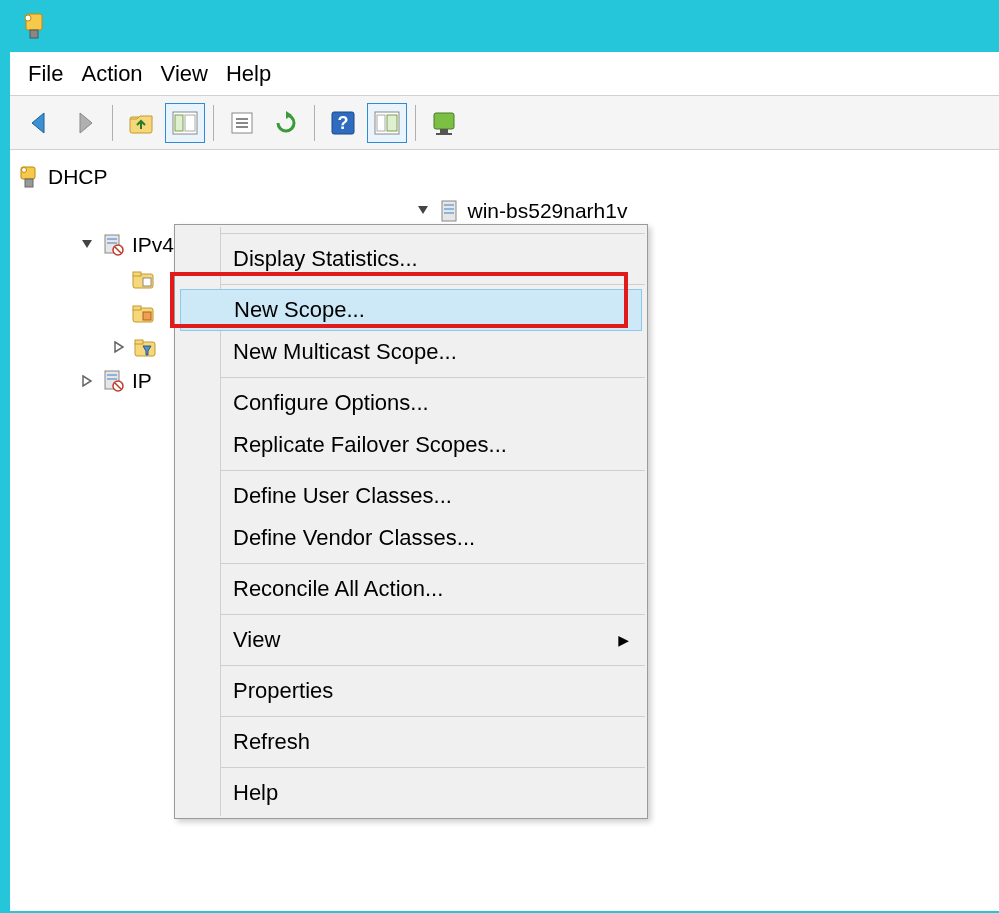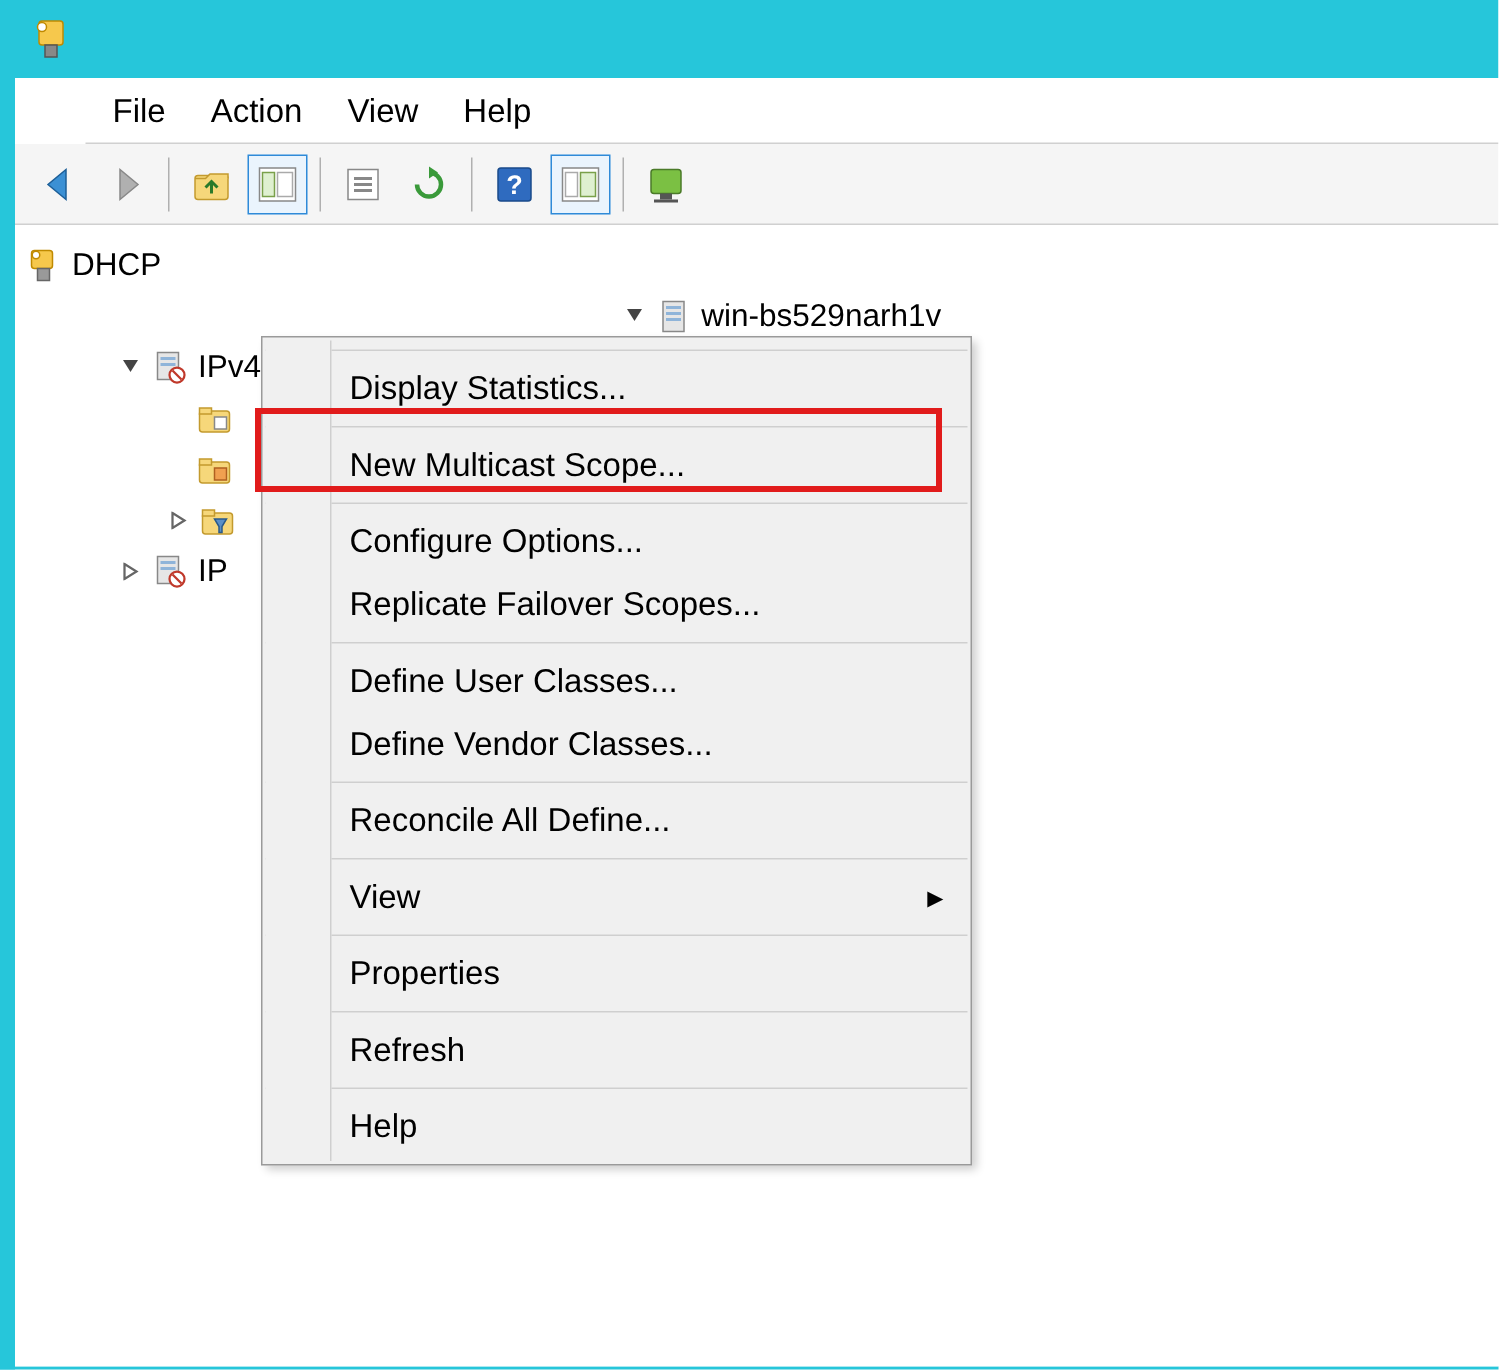--- a/index.html
+++ b/index.html
@@ -21,23 +21,22 @@
   }
   .titlebar .app-icon {
     width: 28px; height: 28px;
   }
   .menubar {
     background: #ffffff;
     height: 44px;
     display: flex;
     align-items: center;
     padding: 0 18px;
-    gap: 30px;
+    gap: 18px;
     border-bottom: 1px solid #d0d0d0;
-    margin-left: 47px;
   }
   .menubar span {
     font-size: 22px;
     color: #000;
     cursor: default;
   }
   .toolbar {
     background: #f5f5f5;
     height: 54px;
     display: flex;
@@ -322,35 +321,36 @@
   </div>
 
   <div class="context-menu">
     <div class="gutter"></div>
 
     <div class="cm-group">
       <div class="cm-item">Display Statistics...</div>
     </div>
 
     <div class="cm-group">
+      <div class="cm-item highlighted">New Scope...</div>
       <div class="cm-item">New Multicast Scope...</div>
     </div>
 
     <div class="cm-group">
       <div class="cm-item">Configure Options...</div>
       <div class="cm-item">Replicate Failover Scopes...</div>
     </div>
 
     <div class="cm-group">
       <div class="cm-item">Define User Classes...</div>
       <div class="cm-item">Define Vendor Classes...</div>
     </div>
 
     <div class="cm-group">
-      <div class="cm-item">Reconcile All Define...</div>
+      <div class="cm-item">Reconcile All Action...</div>
     </div>
 
 
     <div class="cm-group">
       <div class="cm-item">
         <span>View</span>
         <span class="arrow">▶</span>
       </div>
     </div>
 

